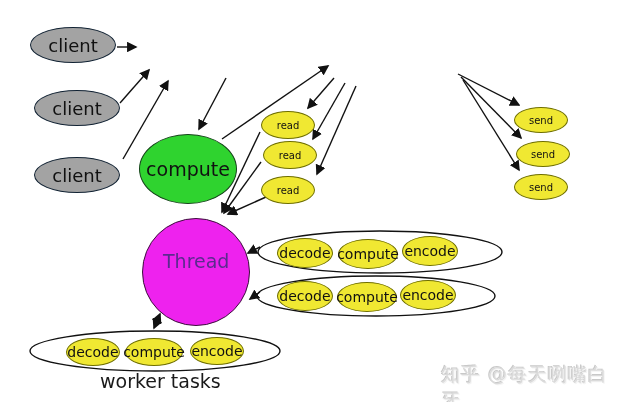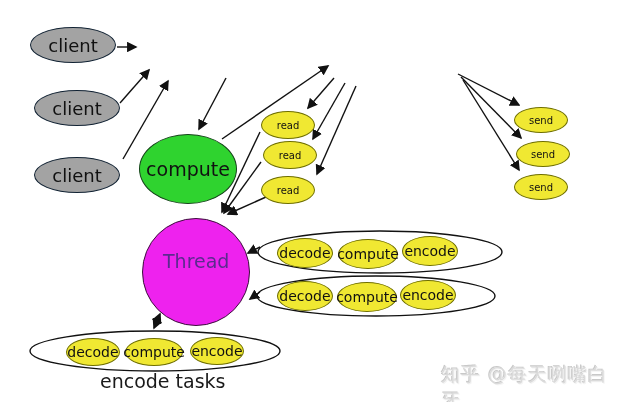--- a/index.html
+++ b/index.html
@@ -142,18 +142,18 @@
   <div class="node yellow task" style="left:125px;top:338px;width:58px;height:28px;">
     <span>compute</span>
   </div>
   <div class="node yellow task" style="left:190px;top:337px;width:54px;height:28px;">
     <span>encode</span>
   </div>
 
   <div class="caption" style="left:509px;top:254px;">
   </div>
   <div class="caption" style="left:100px;top:370px;">
-    <span>encode tasks</span>
+    <span>worker tasks</span>
   </div>
 
   <div class="watermark">知乎 @每天咧嘴白牙</div>
 
 </div>
 
 </body></html>

